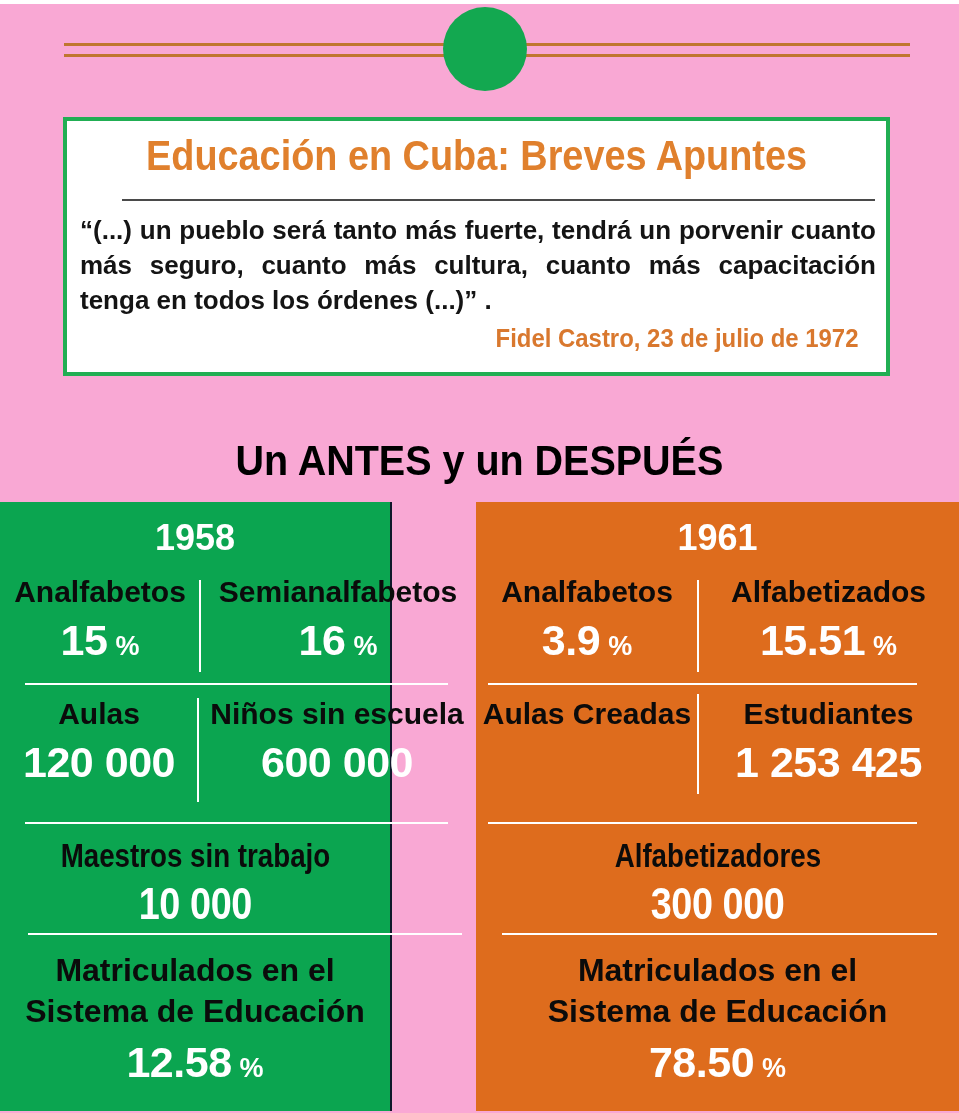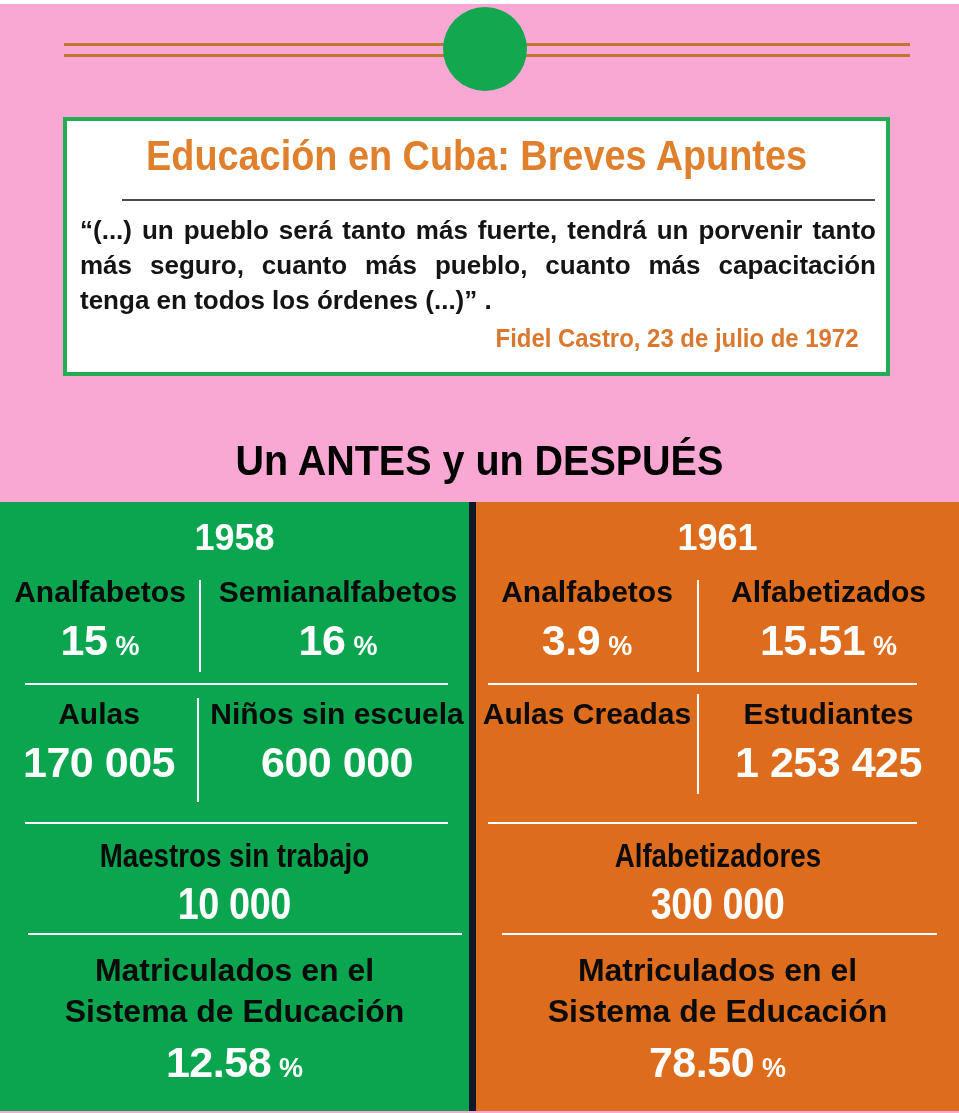--- a/index.html
+++ b/index.html
@@ -43,21 +43,21 @@
 
   
   #section-heading-wrap { position:absolute; left:0; right:0; top:433px; text-align:center; }
   #section-heading {
     display:inline-block; transform:scaleX(0.94); transform-origin:center;
     font-size:42px; font-weight:bold; color:#000000; white-space:nowrap;
   }
 
   
   .panel { position:absolute; top:498px; height:609px; }
-  #panel-before { left:0; width:476px; background:#0BA550; border-right:7px solid #0f172a; }
+  #panel-before { left:0; width:392px; background:#0BA550; border-right:2px solid #0f172a; }
   #panel-after  { left:476px; width:483px; background:#DE6C1D; }
 
   .year { position:absolute; left:0; right:0; top:14px; text-align:center;
           font-size:36px; font-weight:bold; color:#ffffff; line-height:44px; }
 
   .cell { position:absolute; text-align:center; }
   .cell-label { font-size:30px; font-weight:bold; color:#0b0b0b; line-height:36px; white-space:nowrap; }
   .cell-value { margin-top:6px; font-size:43px; font-weight:bold; color:#ffffff;
                 line-height:48px; white-space:nowrap; letter-spacing:-0.5px; }
   .unit { font-size:27px; margin-left:8px; letter-spacing:0; }
@@ -107,21 +107,21 @@
 
   <div class="deco-line" id="deco-line-1"></div>
   <div class="deco-line" id="deco-line-2"></div>
   <div id="deco-circle"></div>
 
   <div id="quote-box">
     <div id="box-title-wrap">
       <span id="box-title">Educación en Cuba: Breves Apuntes</span>
     </div>
     <div id="title-separator"></div>
-    <div id="quote-text">“(...) un pueblo será tanto más fuerte, tendrá un porvenir tanto más seguro, cuanto más pueblo, cuanto más capacitación tenga en todos los órdenes (...)” .</div>
+    <div id="quote-text">“(...) un pueblo será tanto más fuerte, tendrá un porvenir cuanto más seguro, cuanto más cultura, cuanto más capacitación tenga en todos los órdenes (...)” .</div>
     <div id="quote-attribution-wrap">
       <span id="quote-attribution">Fidel Castro, 23 de julio de 1972</span>
     </div>
   </div>
 
   <div id="section-heading-wrap">
     <span id="section-heading">Un ANTES y un DESPUÉS</span>
   </div>
 
   <div class="panel" id="panel-before">
@@ -133,21 +133,21 @@
     </div>
     <div class="cell" id="b-cell-1">
       <div class="cell-label">Semianalfabetos</div>
       <div class="cell-value"><span>16</span><span class="unit">%</span></div>
     </div>
     <div class="vdivider" id="b-vdiv-1"></div>
     <div class="hdivider" id="b-hdiv-1"></div>
 
     <div class="cell" id="b-cell-2">
       <div class="cell-label">Aulas</div>
-      <div class="cell-value">170 005</div>
+      <div class="cell-value">120 000</div>
     </div>
     <div class="cell" id="b-cell-3">
       <div class="cell-label">Niños sin escuela</div>
       <div class="cell-value">600 000</div>
     </div>
     <div class="vdivider" id="b-vdiv-2"></div>
     <div class="hdivider" id="b-hdiv-2"></div>
 
     <div class="cell row3" id="b-cell-4">
       <div class="cell-label"><span class="condensed">Maestros sin trabajo</span></div>

